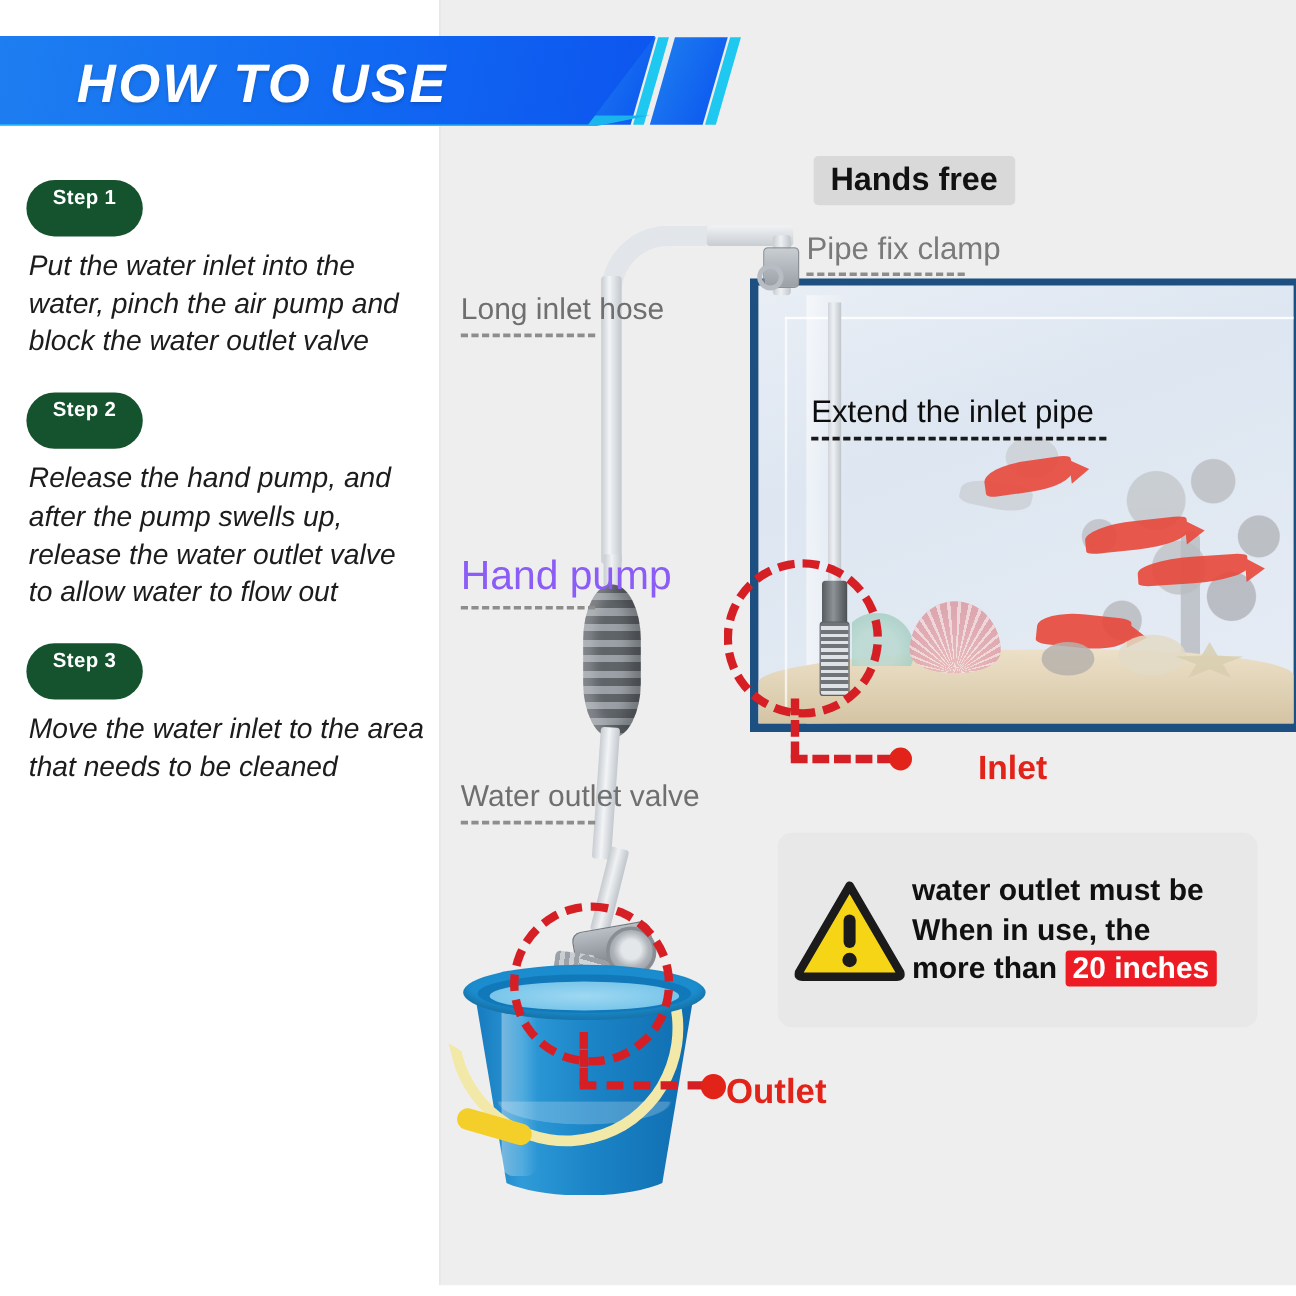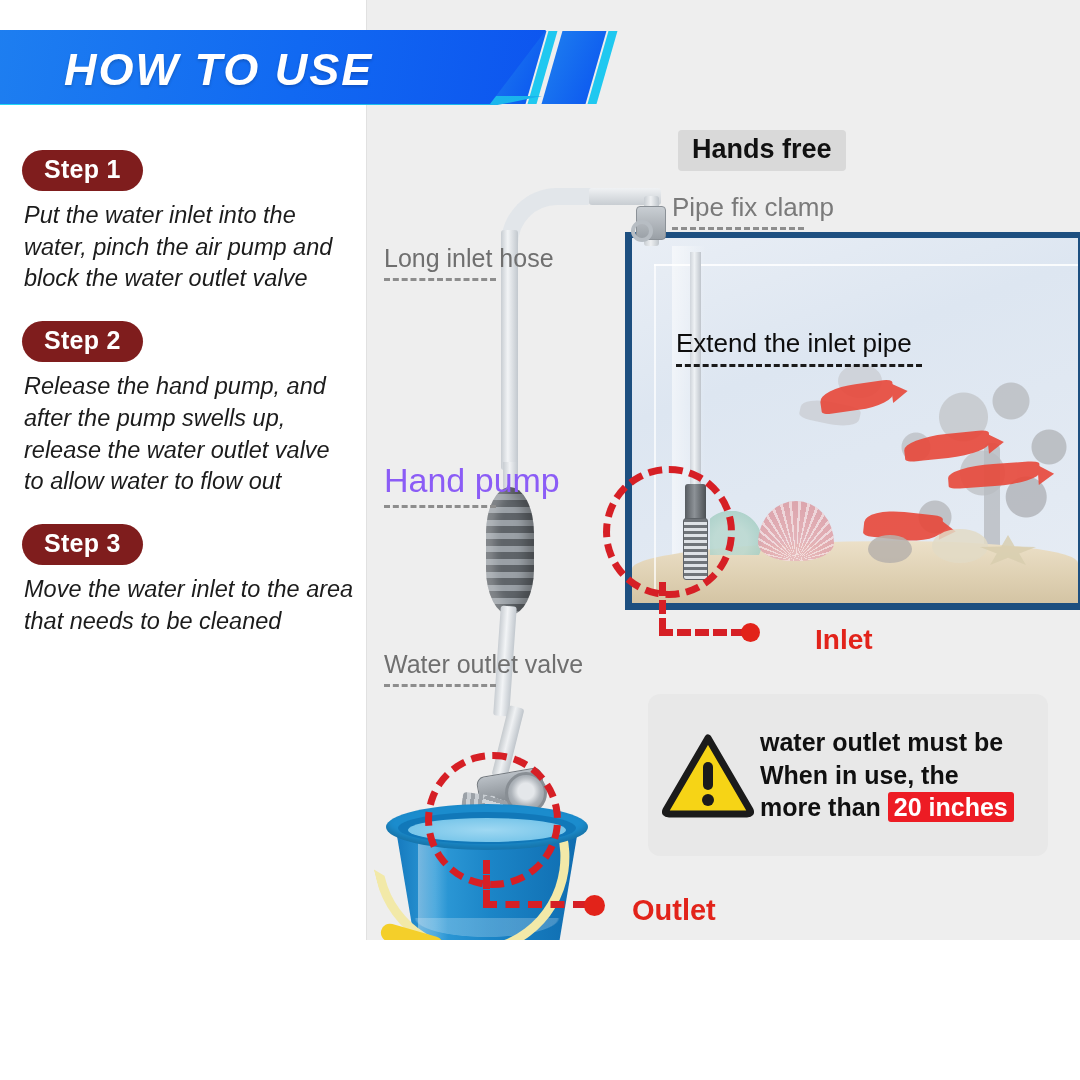--- a/index.html
+++ b/index.html
@@ -2,21 +2,21 @@
 <html><head>
 <meta charset="utf-8">
 <style>
   html,body{margin:0;padding:0;}
   body{
     width:1080px;height:1080px;
     background:#ffffff;
     font-family:"Liberation Sans", sans-serif;
     overflow:hidden;
   }
-  #canvas{position:relative;width:1080px;height:940px;overflow:hidden;background:#ffffff;}
+  #canvas{position:relative;width:1080px;height:1071px;overflow:hidden;background:#ffffff;}
 
   
   .bg-left{position:absolute;left:0;top:0;width:366px;height:1080px;background:#ffffff;}
   .bg-right{position:absolute;left:366px;top:0;width:714px;height:1080px;background:#eeeeee;}
 
   
   .banner-wrap{position:absolute;left:-14px;top:30px;width:620px;height:78px;}
   .banner-main{
     position:absolute;left:0;top:0;width:560px;height:74px;
     background:linear-gradient(100deg,#1e7ff0 0%,#1169f2 55%,#0d55ef 100%);
@@ -41,23 +41,23 @@
   }
   .slash.a{left:506px;}
   .slash.b{left:566px;}
   .slash-cy{position:absolute;top:1px;width:9px;height:73px;background:#1fc8f0;transform:skewX(-16deg);}
   .slash-cy.a{left:552px;}
   .slash-cy.b{left:612px;}
 
   
   .steps{position:absolute;left:22px;top:150px;width:340px;}
   .step-badge{
-    display:inline-block;background:#7f1d1d;color:#ffffff;
-    font-size:25px;font-weight:bold;
-    padding:5px 22px 7px 22px;border-radius:26px;
+    display:inline-block;background:#14532d;color:#ffffff;
+    font-size:17px;font-weight:bold;
+    padding:5px 22px 22px 22px;border-radius:26px;
     letter-spacing:.3px;
   }
   .step-body{
     font-size:23.5px;font-style:italic;color:#1c1c1c;line-height:1.35;
     margin:9px 0 0 2px;max-width:330px;
   }
   .step-block{margin-bottom:26px;}
 
   .lbl-hands{
     position:absolute;left:678px;top:130px;
@@ -201,21 +201,21 @@
      transform:rotate(16deg);border-radius:4px;}
   .water-stream{position:absolute;left:487px;top:826px;width:12px;height:30px;
      background:linear-gradient(180deg,rgba(210,235,250,.95),rgba(170,215,245,.55));border-radius:6px;}
 
   
   .circle-outlet{position:absolute;left:425px;top:752px;width:122px;height:122px;
      border:7px dashed #d61f25;border-radius:50%;}
   .outlet-leader-v{position:absolute;left:483px;top:860px;width:0;height:44px;border-left:7px dashed #d61f25;}
   .outlet-leader-h{position:absolute;left:483px;top:901px;width:104px;height:0;border-top:7px dashed #d61f25;}
   .outlet-dot{position:absolute;left:584px;top:895px;width:21px;height:21px;border-radius:50%;background:#e2231a;}
-  .outlet-text{position:absolute;left:632px;top:894px;color:#e2231a;font-size:29px;font-weight:bold;}
+  .outlet-text{position:absolute;left:605px;top:894px;color:#e2231a;font-size:29px;font-weight:bold;}
 
   
   .bucket{position:absolute;left:384px;top:800px;width:206px;height:200px;}
   .bucket-body{position:absolute;left:10px;top:18px;width:186px;height:178px;
      background:linear-gradient(90deg,#1478bd 0%,#2f9bd8 22%,#1b85c7 52%,#0f6cb0 100%);
      border-radius:10px 10px 46% 46%/10px 10px 22% 22%;
      clip-path:polygon(0 0,100% 0,84% 100%,16% 100%);}
   .bucket-shine{position:absolute;left:34px;top:30px;width:30px;height:150px;
      background:linear-gradient(90deg,rgba(255,255,255,.38),rgba(255,255,255,0));border-radius:10px;}
   .bucket-rim{position:absolute;left:2px;top:4px;width:202px;height:46px;

